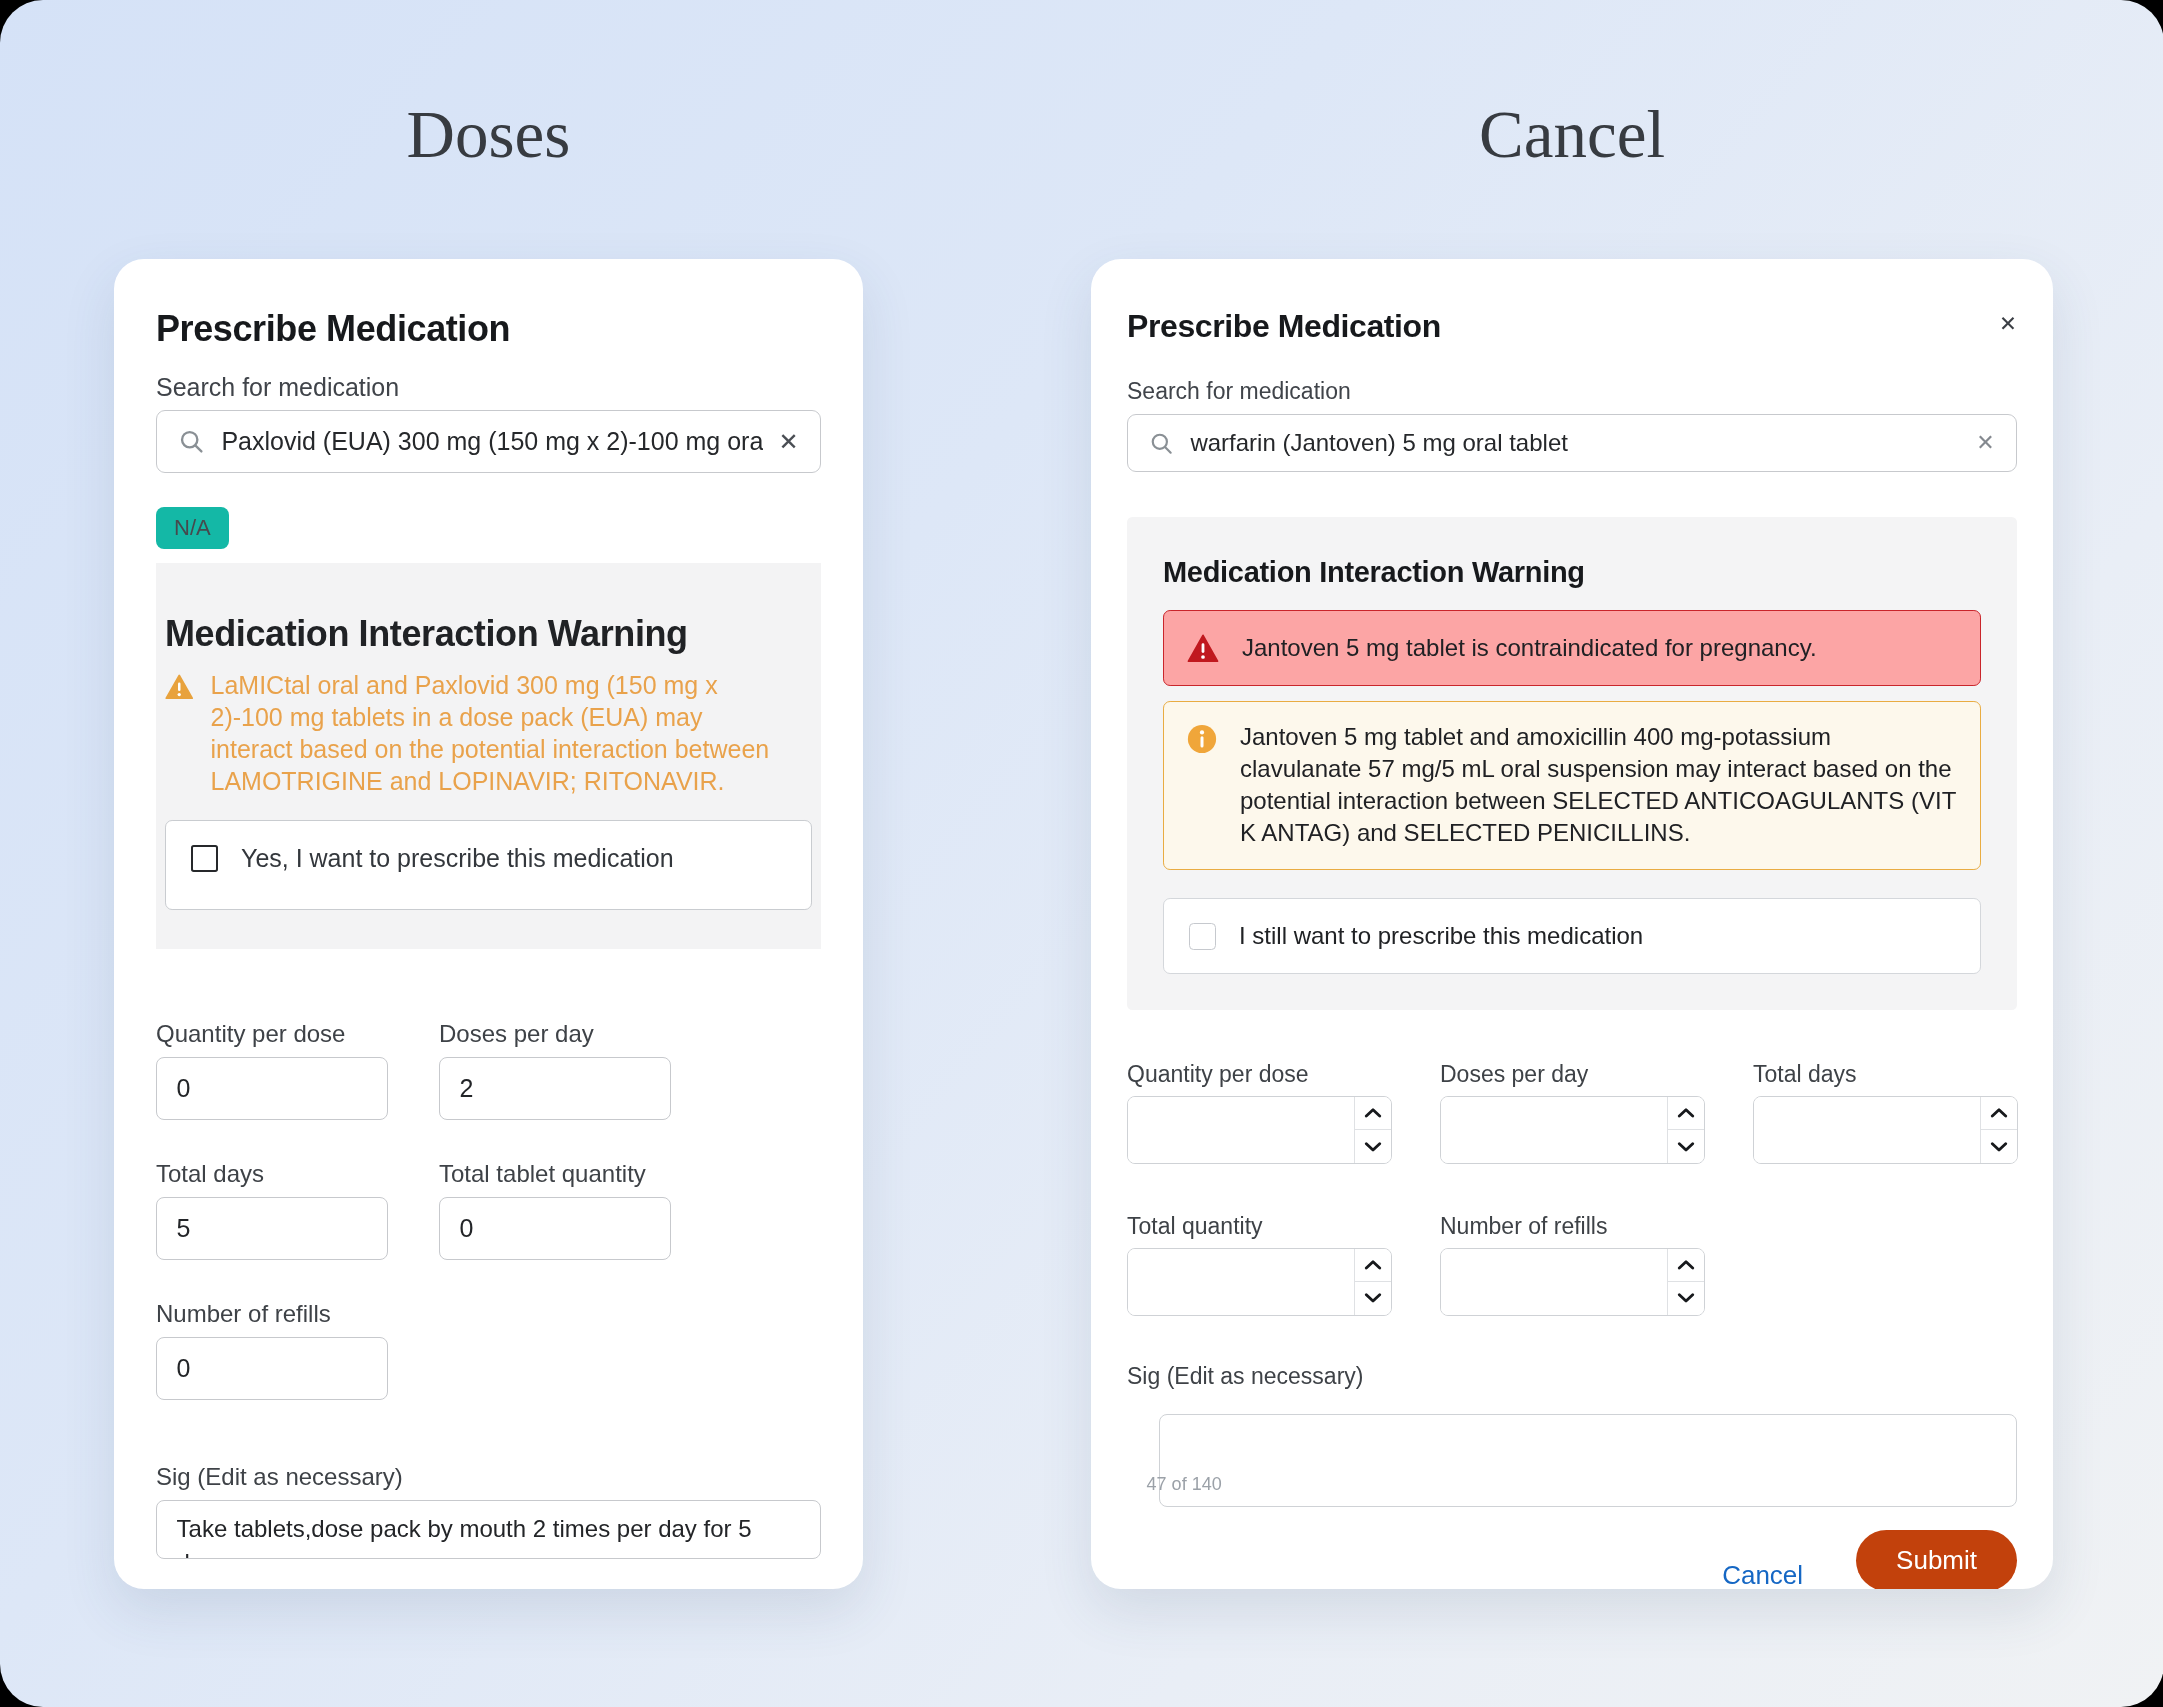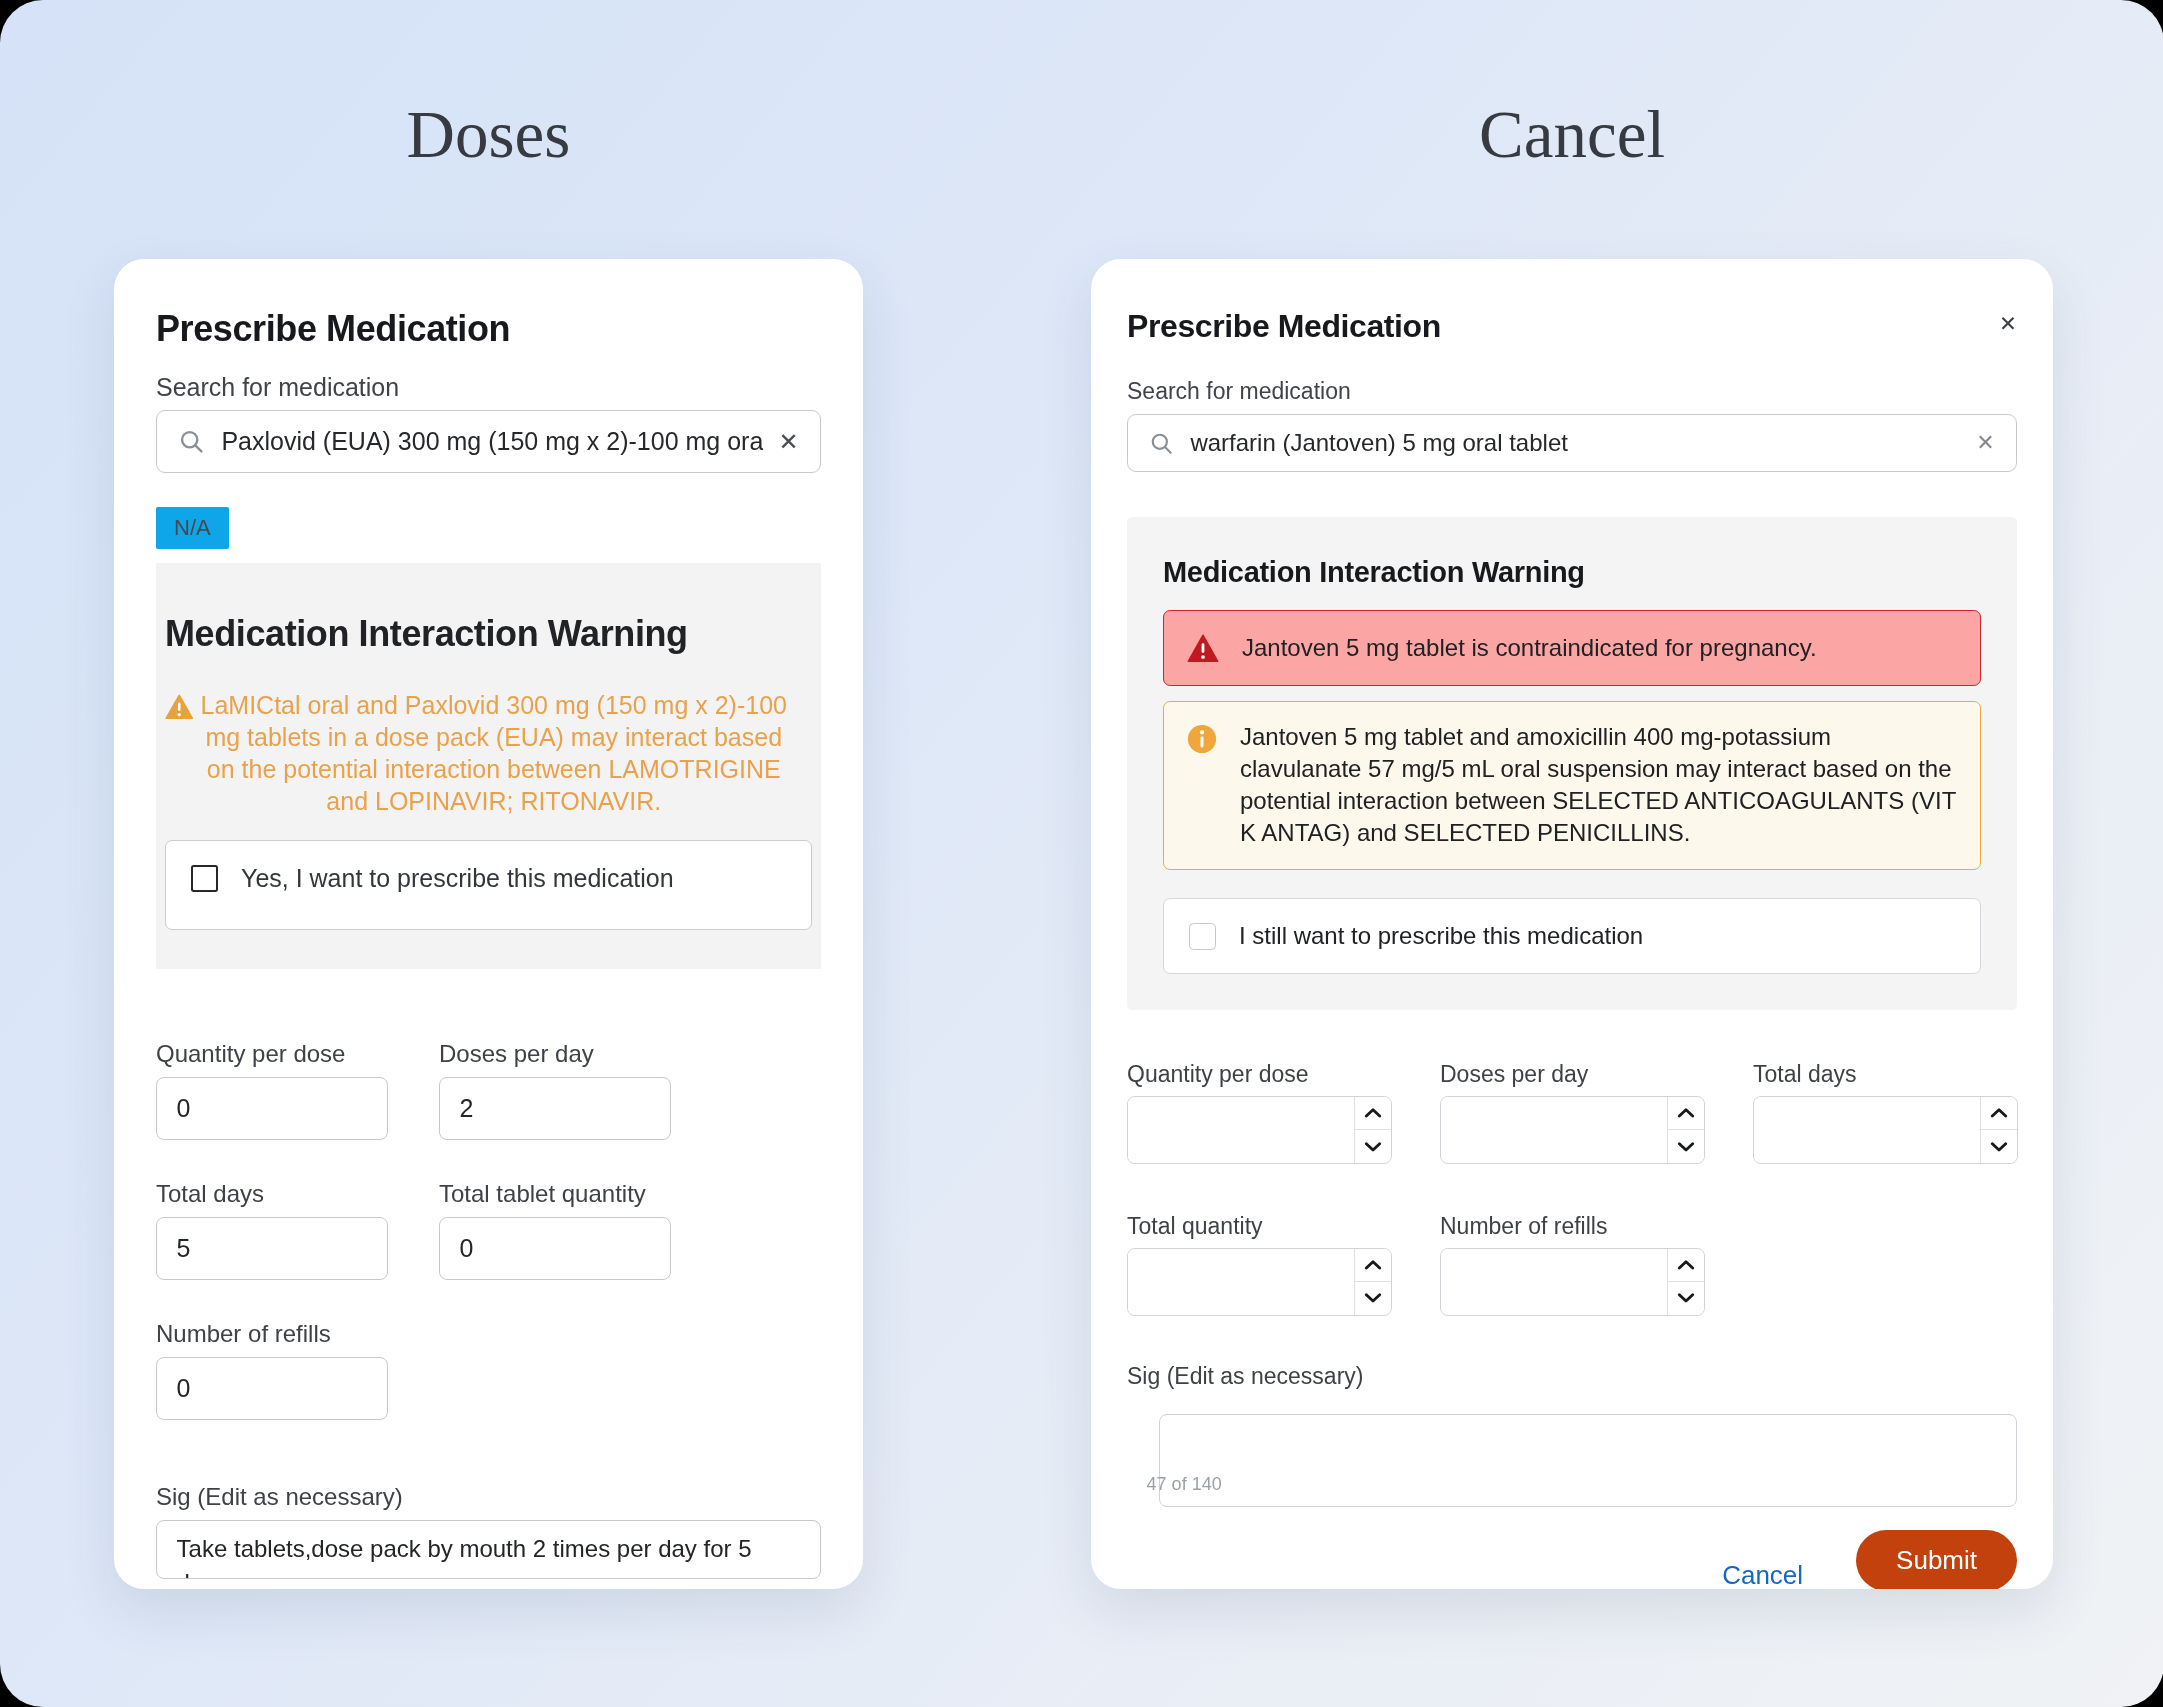--- a/index.html
+++ b/index.html
@@ -35,26 +35,26 @@
   .after .search-label{ font-size:23px; margin:32px 0 9px; }
 
   .search-box{ display:flex; align-items:center; border:1.8px solid #c7c9cd; border-radius:9px; height:63px; padding:0 21.4px; gap:16px; background:#fff; }
   .after .search-box{ height:58px; }
   .search-box input{ flex:1; border:none; outline:none; font-size:25px; color:#26282b; background:transparent; min-width:0; }
   .after .search-box input{ font-size:24px; }
   .clear-btn{ background:none; border:none; font-size:24px; color:#4a4e54; cursor:pointer; line-height:1; }
   .after .clear-btn{ color:#84898f; font-size:22px; }
   .mag{ flex:none; display:block; }
 
-  .badge{ display:inline-block; margin-top:34px; background:#0ea5e9; border-radius:2px; padding:8px 18px; font-size:22px; color:#46494d; }
+  .badge{ display:inline-block; margin-top:34px; background:#14b8a6; border-radius:8px; padding:8px 18px; font-size:22px; color:#46494d; }
 
   
   .warn-panel{ margin-top:14.3px; background:#f3f3f4; padding:50px 9px 39px; }
   .warn-heading{ font-size:36px; font-weight:700; color:#202225; letter-spacing:-0.4px; }
-  .warn-row{ display:flex; gap:5px; margin-top:34px; padding-right:23px;text-align:center; }
+  .warn-row{ display:flex; gap:17px; margin-top:14px; padding-right:23px; }
   .warn-row svg{ flex:none; margin-top:4.5px; }
   .warn-text{ font-size:25px; line-height:32px; color:#e9a24b; }
   .confirm-box{ background:#fff; border:1.8px solid #c9ccd0; border-radius:7.1px; margin-top:23px; padding:23px 25px 36px; display:flex; align-items:center; gap:23px; }
   .checkbox-dark{ width:27px; height:27px; border:2.7px solid #26282b; border-radius:2.7px; background:#fff; flex:none; cursor:pointer; }
   .confirm-label{ font-size:25px; color:#33373c; }
 
   
   .warn-panel-after{ margin-top:45px; background:#f4f4f5; border-radius:5.3px; padding:39px 36px 36px; }
   .warn-heading-after{ font-size:29px; font-weight:700; color:#17191c; letter-spacing:-0.3px; }
   .alert{ display:flex; gap:23px; border-radius:7.1px; }

